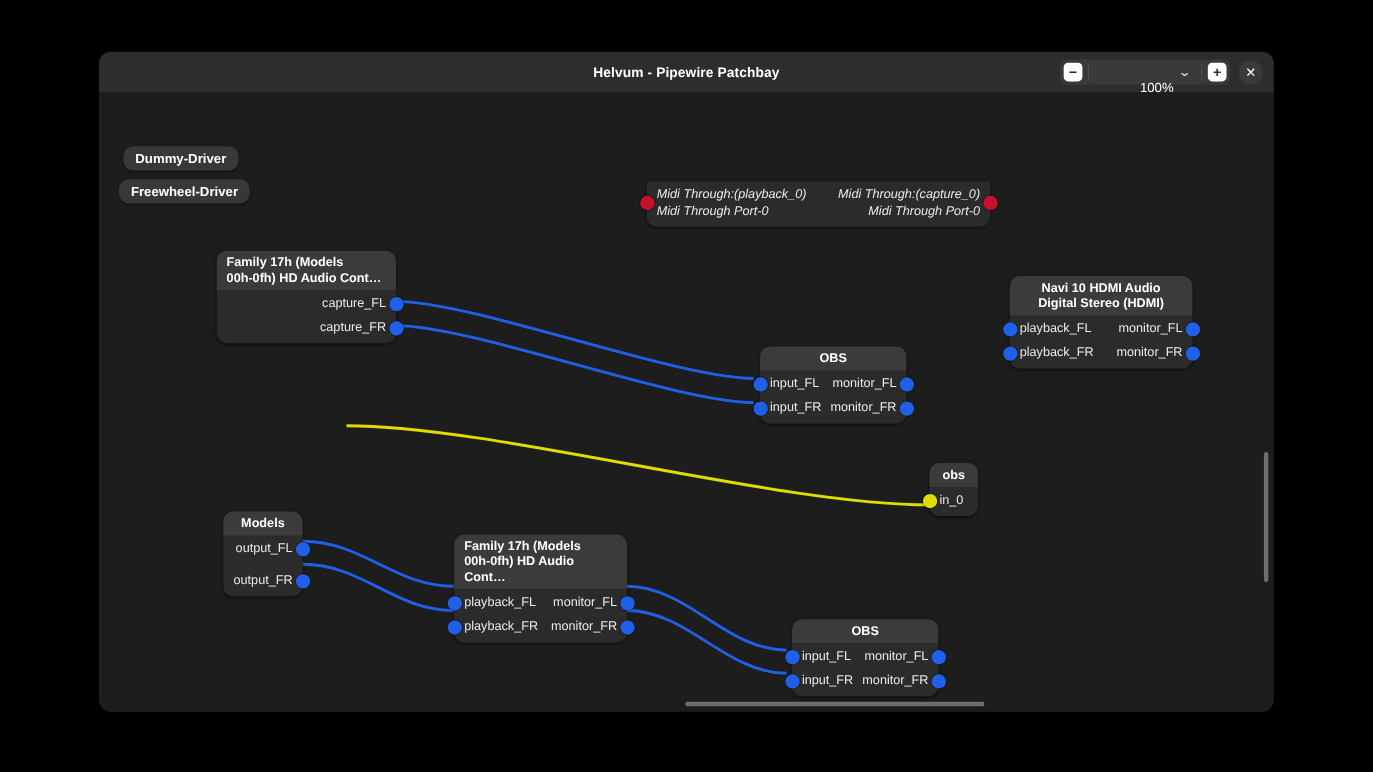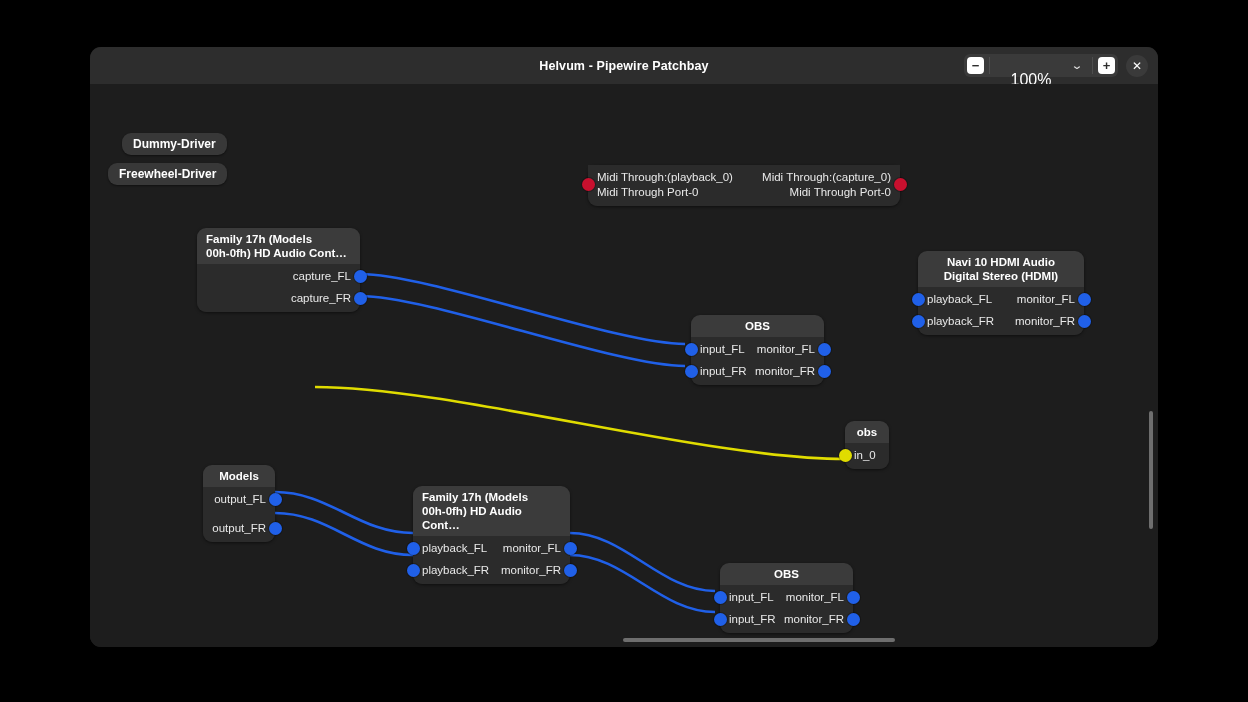--- a/index.html
+++ b/index.html
@@ -33,21 +33,21 @@
     background:#3a3a3a;border-radius:6px;padding:0 3px;gap:0;
   }
   .zbtn{
     width:17px;height:17px;border-radius:4px;background:#ffffff;
     display:flex;align-items:center;justify-content:center;
     color:#2d2d2d;font-size:13px;font-weight:bold;line-height:1;
     cursor:pointer;flex:none;
   }
   .zsep{width:1px;height:17px;background:#4e4e4e;margin:0 5px;}
   .zval{
-    color:#ffffff;font-size:16px;min-width:72px;text-align:center;user-select:none;margin-top:28px;
+    color:#ffffff;font-size:12px;min-width:72px;text-align:right;user-select:none;margin-top:28px;
   }
   .zchev{
     color:#e6e6e6;font-size:11px;width:20px;text-align:center;cursor:pointer;
     transform:scaleX(1.35);
   }
   .closebtn{
     width:22px;height:22px;border-radius:50%;background:#3a3a3a;
     display:flex;align-items:center;justify-content:center;
     color:#ffffff;font-size:12px;cursor:pointer;
   }
@@ -150,26 +150,26 @@
 
         <path d="M 185,408 C 240,408 268,449 323,449" fill="none" stroke="#2060e8" stroke-width="2.6"></path>
 
         <path d="M 185,429 C 240,429 268,471 323,471" fill="none" stroke="#2060e8" stroke-width="2.6"></path>
 
         <path d="M 480,449 C 535,449 570,507 625,507" fill="none" stroke="#2060e8" stroke-width="2.6"></path>
 
         <path d="M 480,471 C 535,471 570,528 625,528" fill="none" stroke="#2060e8" stroke-width="2.6"></path>
       </svg>
 
-      <div class="pill" style="left:32px;top:49px;">Dummy-Driver</div>
+      <div class="pill" style="left:22px;top:49px;">Dummy-Driver</div>
       <div class="pill" style="left:18px;top:79px;">Freewheel-Driver</div>
 
       <div class="node" style="left:498px;top:81px;width:312px;">
         <div class="body">
-          <div class="prow both" style="height:34px;">
+          <div class="prow both" style="height:34px;font-style:italic;">
             <div class="dot midi L" style="top:10px;"></div>
             <span class="pname left" style="line-height:15px;white-space:pre-line;">Midi Through:(playback_0)
 Midi Through Port-0</span>
             <span class="pname right" style="line-height:15px;white-space:pre-line;text-align:right;">Midi Through:(capture_0)
 Midi Through Port-0</span>
             <div class="dot midi R" style="top:10px;"></div>
           </div>
         </div>
       </div>
 

